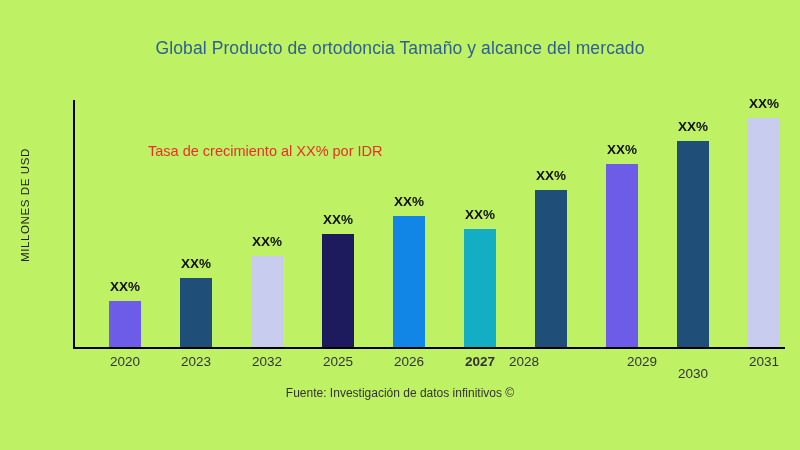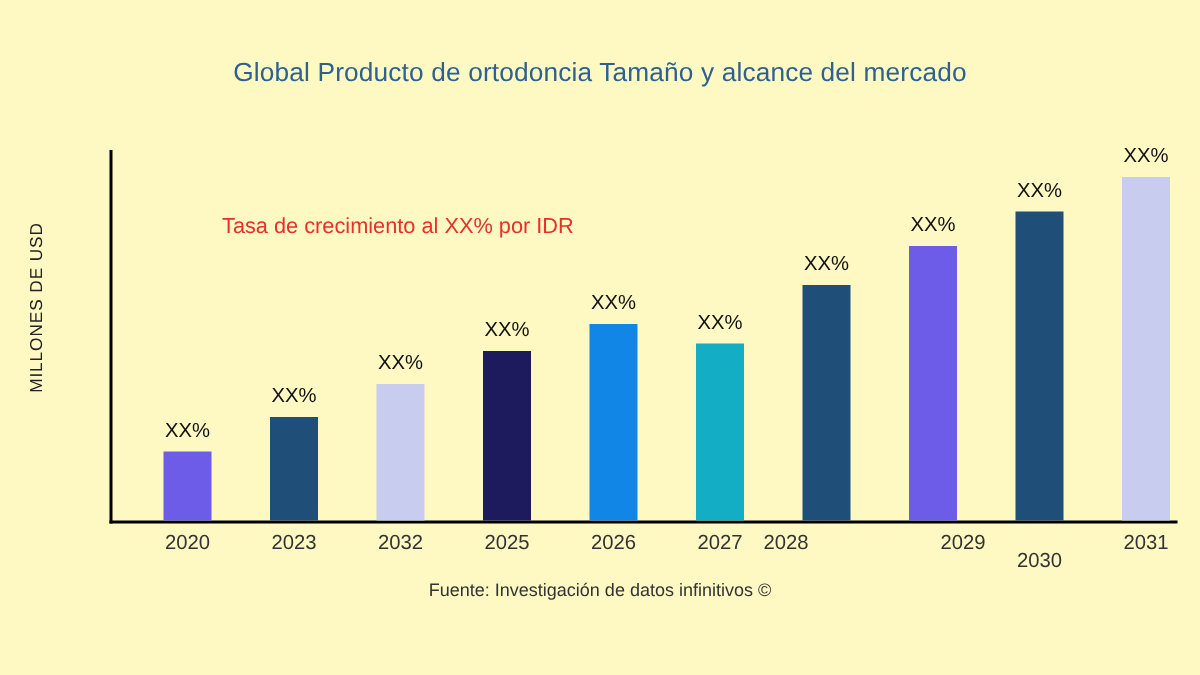--- a/index.html
+++ b/index.html
@@ -10,21 +10,21 @@
     width: 800px;
     height: 450px;
     background: #ffffff;
     font-family: "Liberation Sans", sans-serif;
     overflow: hidden;
   }
   #chart-root {
     position: relative;
     width: 800px;
     height: 450px;
-    background: #fef9c3;
+    background: #bef264;
   }
   
   #chart-title {
     position: absolute;
     left: 0;
     top: 38px;
     width: 800px;
     text-align: center;
     font-size: 17.5px;
     color: #2e6190;
@@ -88,20 +88,21 @@
   }
   .bar-label {
     position: absolute;
     left: 50%;
     transform: translateX(-50%);
     bottom: 100%;
     margin-bottom: 7px;
     font-size: 13.5px;
     color: #111111;
     white-space: nowrap;
+    font-weight: bold;
   }
   
   .xtick {
     position: absolute;
     top: 354px;
     width: 70px;
     text-align: center;
     font-size: 13.5px;
     color: #333333;
   }
@@ -193,21 +194,21 @@
         </div>
       </div>
   </div>
 
   <div id="xticks-layer">
       <div class="xtick" style="left: 90px;">2020</div>
       <div class="xtick" style="left: 161px;">2023</div>
       <div class="xtick" style="left: 232px;">2032</div>
       <div class="xtick" style="left: 303px;">2025</div>
       <div class="xtick" style="left: 374px;">2026</div>
-      <div class="xtick" style="left: 445px;">2027</div>
+      <div class="xtick" style="left: 445px; font-weight: bold;">2027</div>
       <div class="xtick" style="left: 489px;">2028</div>
       <div class="xtick" style="left: 587px; text-align: right;">2029</div>
       <div class="xtick" style="left: 658px; margin-top: 12px;">2030</div>
       <div class="xtick" style="left: 729px;">2031</div>
     </div>
 
   <div id="annotation">Tasa de crecimiento al XX% por IDR</div>
 
   <div id="source-note">Fuente: Investigación de datos infinitivos ©</div>
 

